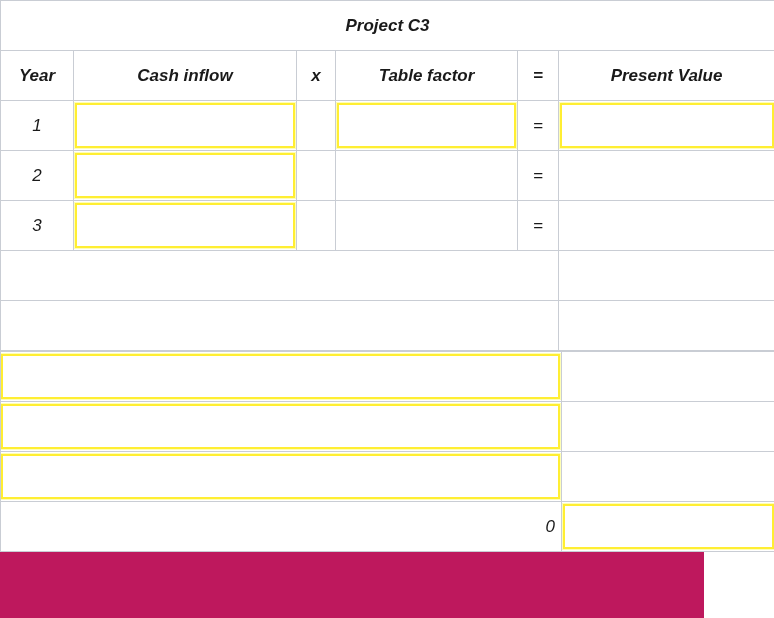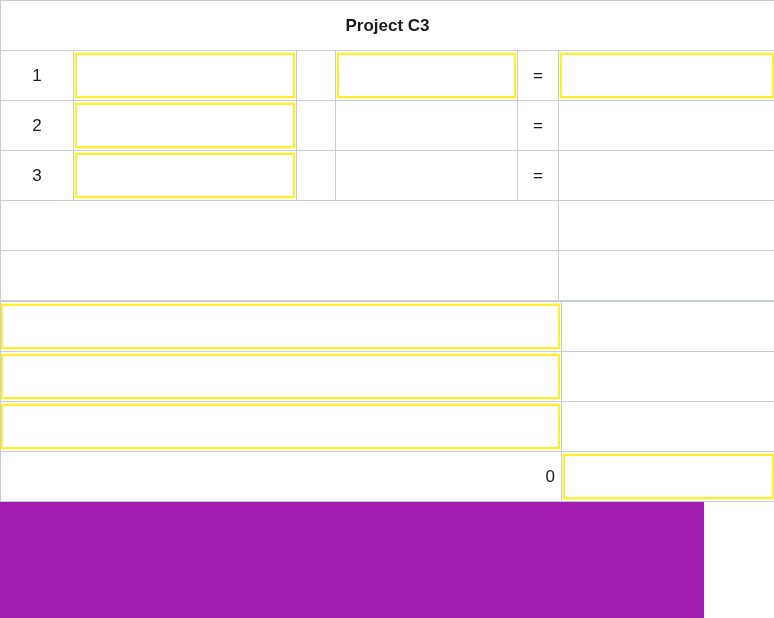--- a/index.html
+++ b/index.html
@@ -13,21 +13,22 @@
     font-family: "Liberation Sans", sans-serif;
     font-size: 17px;
     color: #1a1a1a;
     overflow: hidden;
   }
   .sheet {
     width: 704px;
     height: 618px;
     position: relative;
     box-sizing: border-box;
-    background: #a21caf;
+    background: #be185d;
+    font-style: italic;
   }
   table.grid {
     border-collapse: collapse;
     table-layout: fixed;
     width: 774px;
   }
   table.grid td {
     border: 1px solid #c9cdd4;
     padding: 0 6px;
     height: 50px;
@@ -123,20 +124,28 @@
       <col style="width:41px">
       <col style="width:216px">
     </colgroup>
 
     <tbody>
         <tr>
       <td class="title-band" colspan="6">Project C3</td>
     </tr>
 
 
+    <tr>
+      <td class="hdr">Year</td>
+      <td class="hdr">Cash inflow</td>
+      <td class="hdr">x</td>
+      <td class="hdr">Table factor</td>
+      <td class="hdr">=</td>
+      <td class="hdr">Present Value</td>
+    </tr>
 
     <tr>
       <td class="center">1</td>
       <td class="yinput"></td>
       <td class="center"></td>
       <td class="yinput"></td>
       <td class="center">=</td>
       <td class="yinput flush-right"></td>
     </tr>
 

